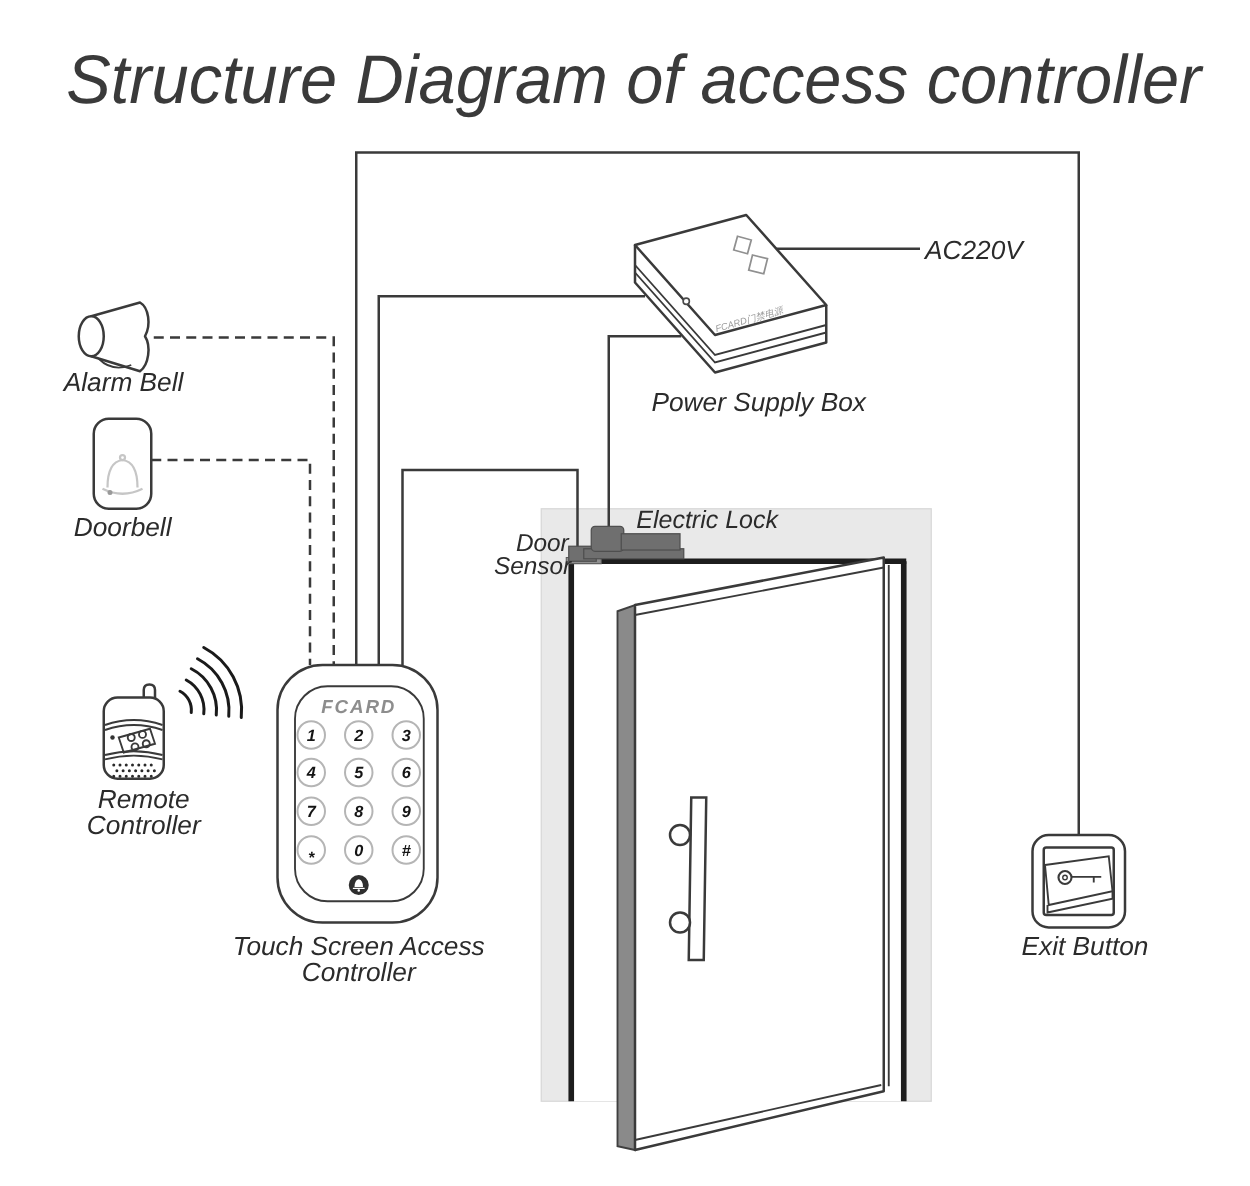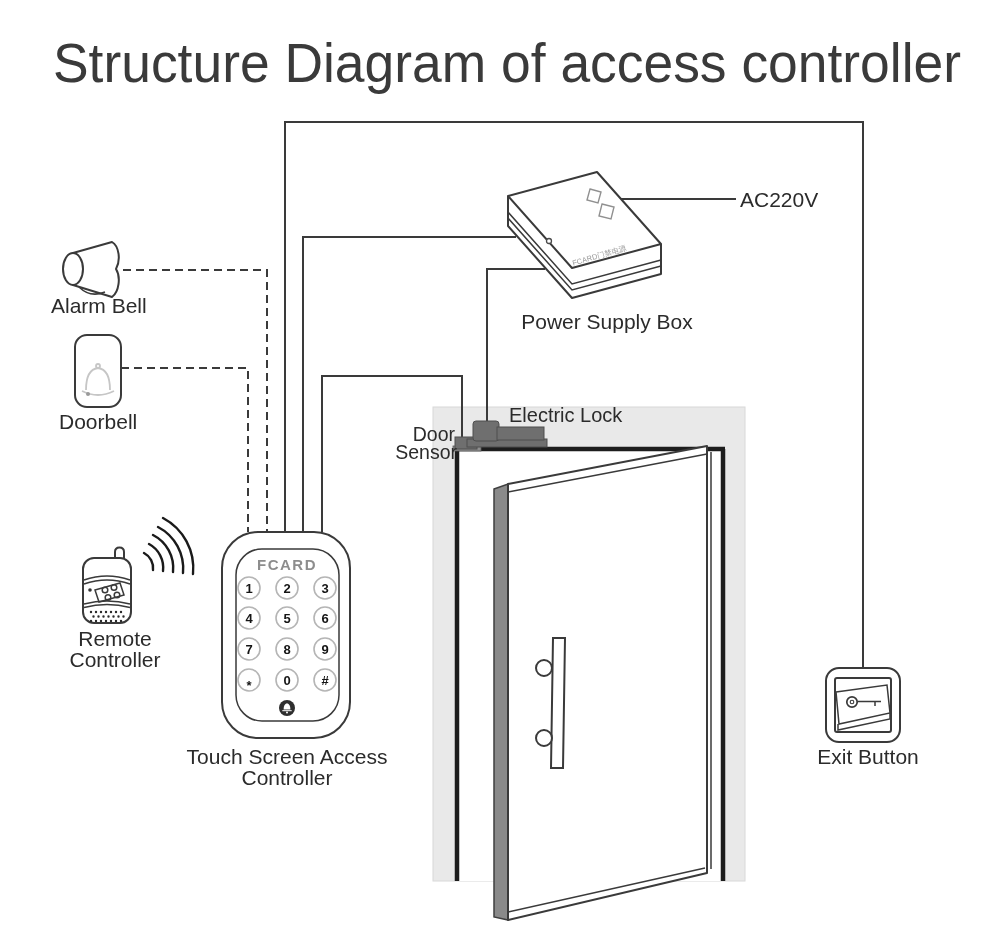--- a/index.html
+++ b/index.html
@@ -1,16 +1,16 @@
 <!DOCTYPE html>
 <html><head>
 <meta charset="utf-8">
 <style>
   html,body{margin:0;padding:0;background:#ffffff;}
-  .stage{position:relative;width:1000px;height:949px;background:#fff;overflow:hidden;}
+  .stage{position:relative;width:1000px;height:949px;background:#fff;overflow:hidden;font-style:italic;}
   svg text{font-family:"Liberation Sans", sans-serif;}
   .title{font-size:55px;fill:#3a3a3a;}
   .lbl{font-size:21px;fill:#2b2b2b;}
   .lbl20{font-size:20px;fill:#2b2b2b;}
   .lbl19{font-size:19.5px;fill:#2b2b2b;}
   .w{stroke:#3a3a3a;stroke-width:2;fill:none;}
   .wd{stroke:#3a3a3a;stroke-width:2;fill:none;stroke-dasharray:8 5;}
   .dev{stroke:#3a3a3a;stroke-width:2;fill:#fff;}
   .dev15{stroke:#3a3a3a;stroke-width:1.5;fill:#fff;}
   .ln{stroke:#3a3a3a;stroke-width:1.5;fill:none;}

